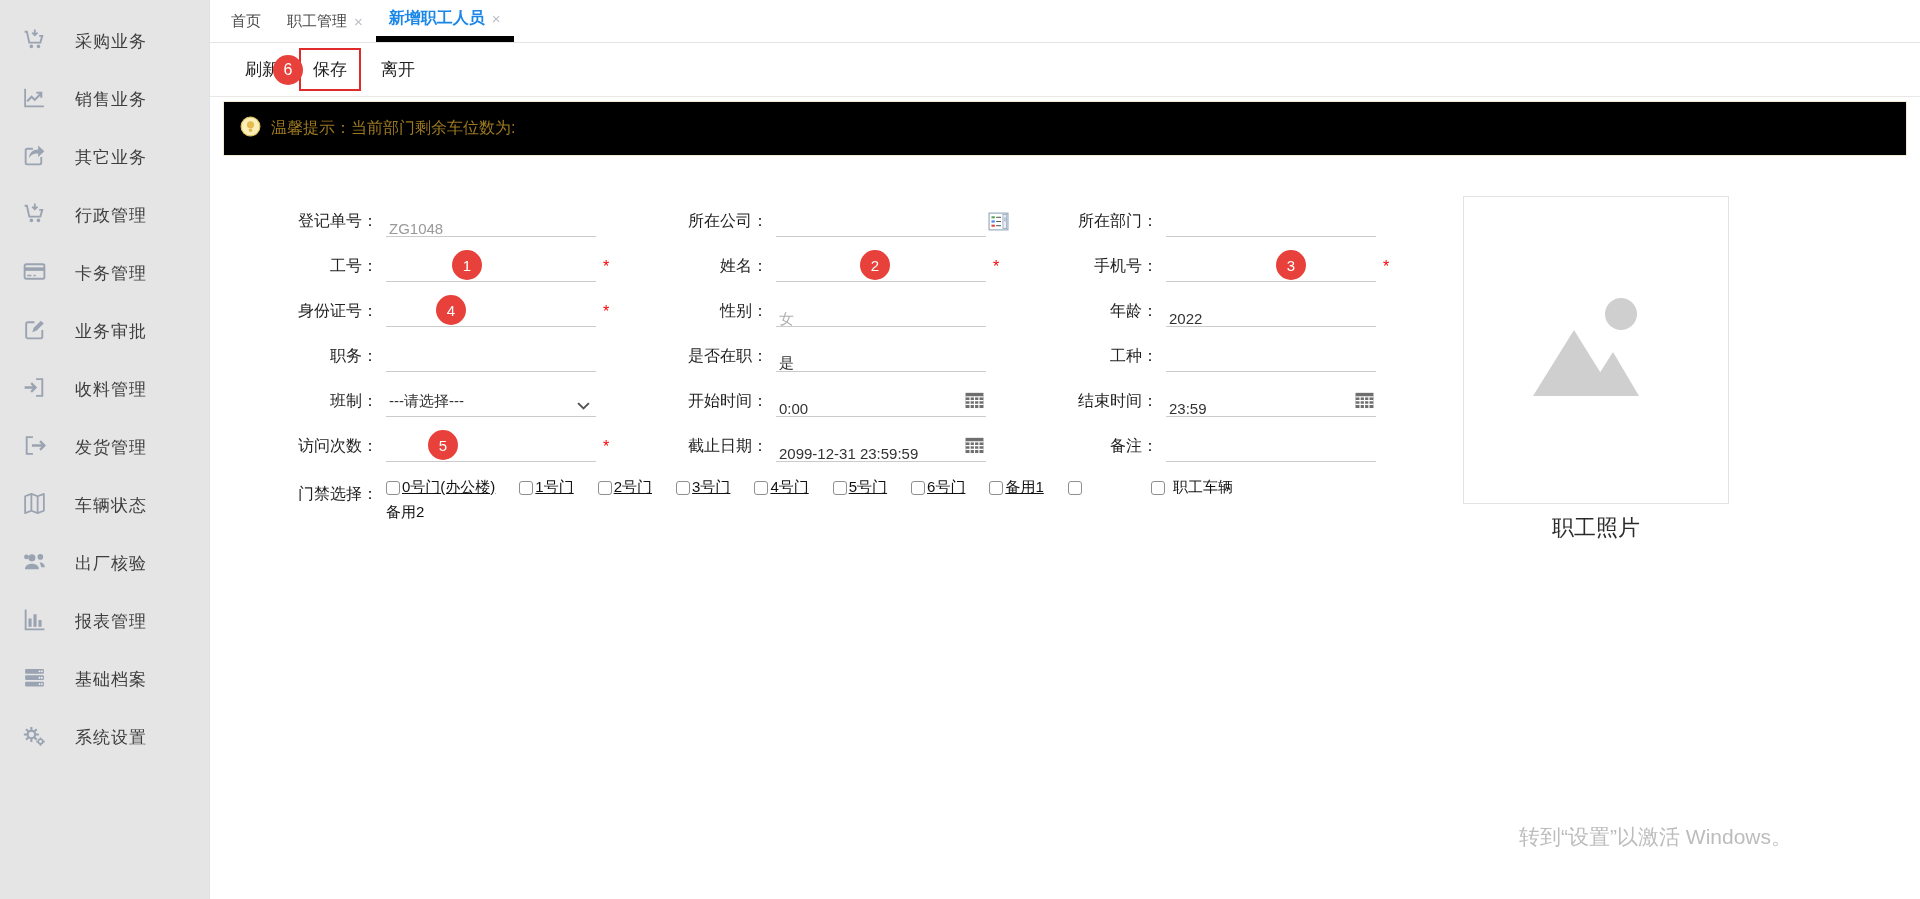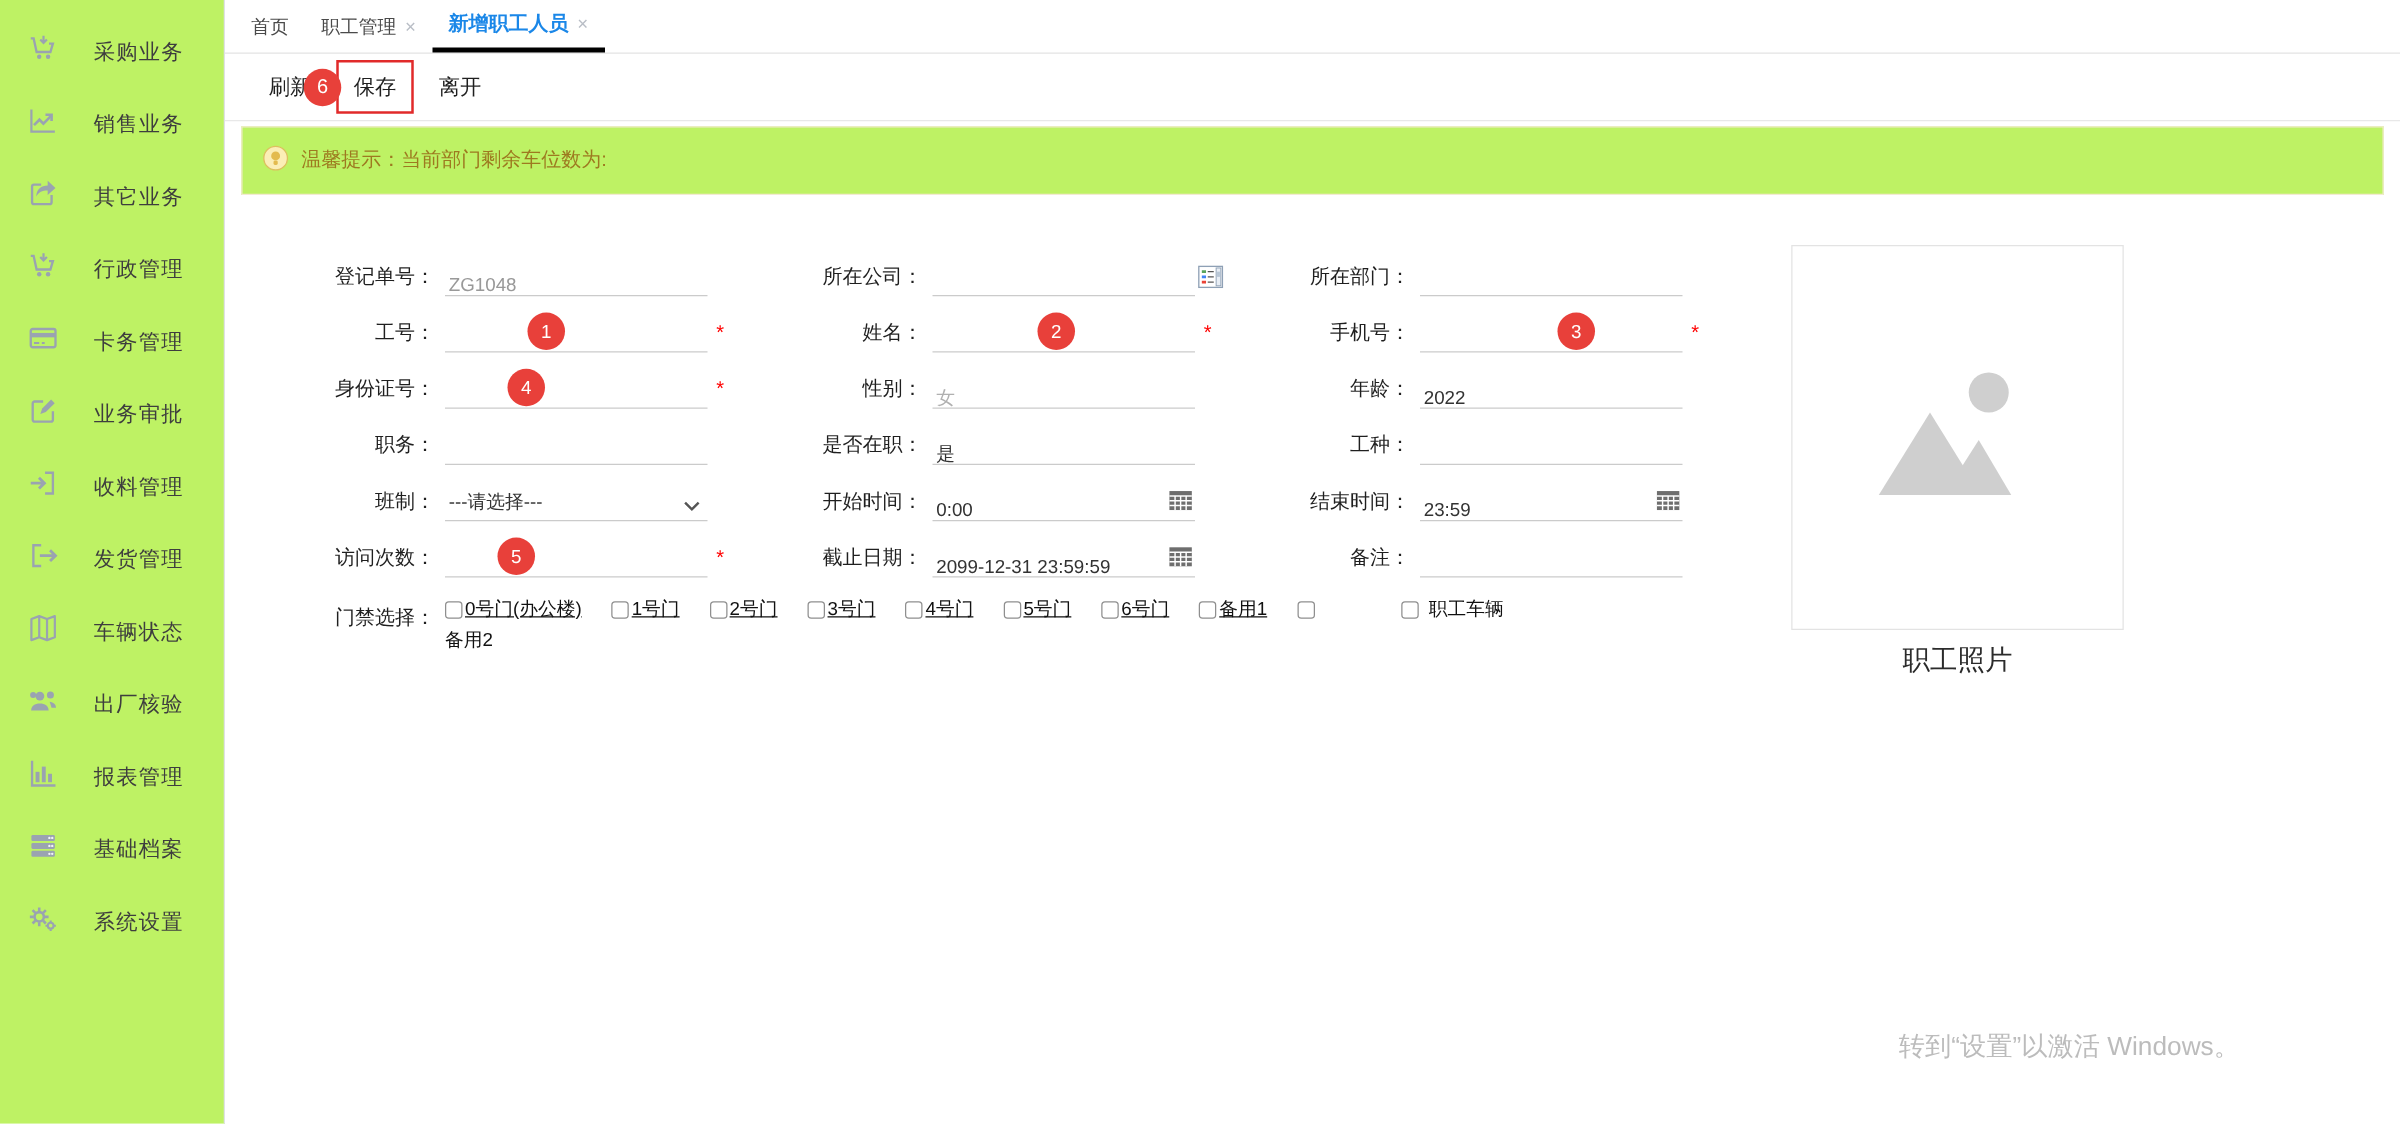--- a/index.html
+++ b/index.html
@@ -1,48 +1,48 @@
 <!DOCTYPE html>
 <html><head>
 <meta charset="utf-8">
 <style>
   * { margin:0; padding:0; box-sizing:border-box; }
   html,body { width:1920px; height:899px; overflow:hidden;
     font-family:"Liberation Sans","DejaVu Sans",sans-serif; background:#fff; }
   .app { display:flex; width:1920px; height:899px; }
 
   
-  .sidebar { width:180px; background:#bef264; border-right:1px solid #dfe1e6;
+  .sidebar { width:210px; background:#e5e5e5; border-right:1px solid #dfe1e6;
     padding-top:12px; flex:none; }
   .side-item { height:58px; display:flex; align-items:center; padding-left:22px;
     gap:28px; cursor:pointer; }
   .side-item svg { width:25px; height:25px; flex:none; }
   .side-label { font-size:17px; color:#3e3e3e; letter-spacing:1px; white-space:nowrap; }
 
   
   .content { flex:1; position:relative; background:#fff; }
 
   .tabbar { height:43px; border-bottom:1px solid #e4e4e4; display:flex;
     align-items:stretch; padding-left:8px; }
   .tab { display:flex; align-items:center; padding:0 13px; font-size:15px;
     color:#4a4a4a; gap:7px; cursor:pointer; }
   .tab .x { color:#b9bec6; font-size:15px; line-height:1; }
   .tab.active { color:#1a87e8; font-weight:bold; font-size:16px;
-    border-bottom:4px solid #000000;text-align:center; }
+    border-bottom:6px solid #000000;text-align:center; }
   .tab.active .x { color:#b9bec6; font-weight:normal; }
 
   .toolbar { height:54px; border-bottom:1px solid #e8e8e8; display:flex;
     align-items:center; padding-left:35px; gap:34px; position:relative; }
   .tool { font-size:17px; color:#1f1f1f; cursor:pointer; white-space:nowrap; }
   .save-wrap { border:2px solid #e12a2a; padding:8px 12px; margin:0 -14px; }
   .badge6 { position:absolute; left:63px; top:12px; width:30px; height:30px;
     border-radius:50%; background:#e8403a; color:#fff; font-size:16px;
     display:flex; align-items:center; justify-content:center; z-index:3; }
 
-  .notice { margin:4px 13px 0 13px; height:55px; background:#bef264;
+  .notice { margin:4px 13px 0 13px; height:55px; background:#000000;
     border:1px solid #f3ead1; display:flex; align-items:center; padding-left:16px;
     gap:10px; font-size:16px; color:#9d7a20; }
   .notice svg { width:21px; height:21px; flex:none; }
 
   
   .form { position:relative; padding:36px 0 0 6px; }
   .frow { display:flex; height:45px; align-items:flex-end; position:relative; }
   .cell { width:390px; display:flex; align-items:center; position:relative; flex:none; }
   .flabel { width:162px; text-align:right; font-size:16px; color:#1f1f1f;
     white-space:nowrap; flex:none; }

